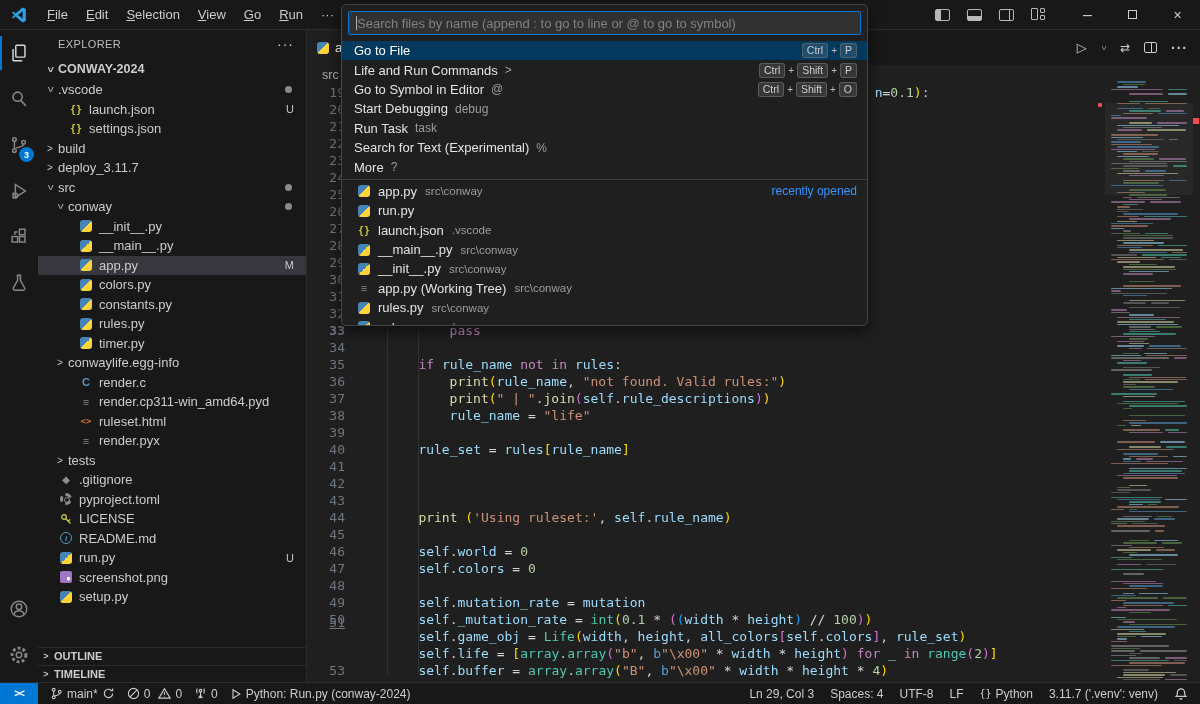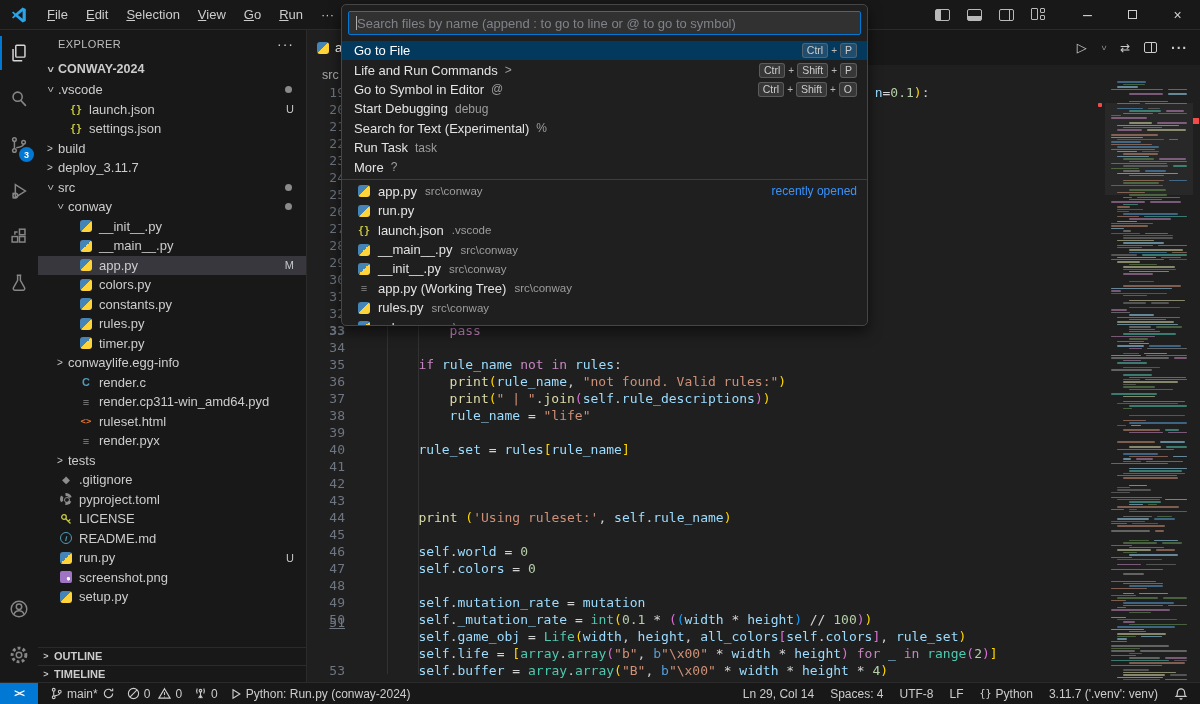--- a/index.html
+++ b/index.html
@@ -829,26 +829,26 @@
             <span class="key-chip">Shift</span>
             <span class="key-plus">+</span>
             <span class="key-chip">O</span>
           </span>
         </div>
         <div class="qo-row">
           <span>Start Debugging</span>
           <span class="qo-suffix">debug</span>
         </div>
         <div class="qo-row">
+          <span>Run Task</span>
+          <span class="qo-suffix">task</span>
+        </div>
+        <div class="qo-row">
           <span>Search for Text (Experimental)</span>
           <span class="qo-suffix">%</span>
-        </div>
-        <div class="qo-row">
-          <span>Run Task</span>
-          <span class="qo-suffix">task</span>
         </div>
         <div class="qo-row">
           <span>More</span>
           <span class="qo-suffix">?</span>
         </div>
       </div>
     <div class="qo-sep"></div>
     <div id="qo-files">
         <div class="qo-file">
           <span class="tree-icon">
@@ -950,21 +950,21 @@
       <span>0</span>
     </div>
     <div class="sb-item">
       <svg class="sicon" width="12" height="12" viewBox="0 0 14 14" fill="none" stroke="#cccccc" stroke-width="1.3">
         <path d="M3.5 2 L11.5 7 L3.5 12 Z"></path>
       </svg>
       <span>Python: Run.py (conway-2024)</span>
     </div>
     <div class="sb-right">
       <div class="sb-item">
-          <span>Ln 29, Col 14</span>
+          <span>Ln 29, Col 3</span>
         </div>
       <div class="sb-item">
           <span>Spaces: 4</span>
         </div>
       <div class="sb-item">
           <span>UTF-8</span>
         </div>
       <div class="sb-item">
           <span>LF</span>
         </div>

